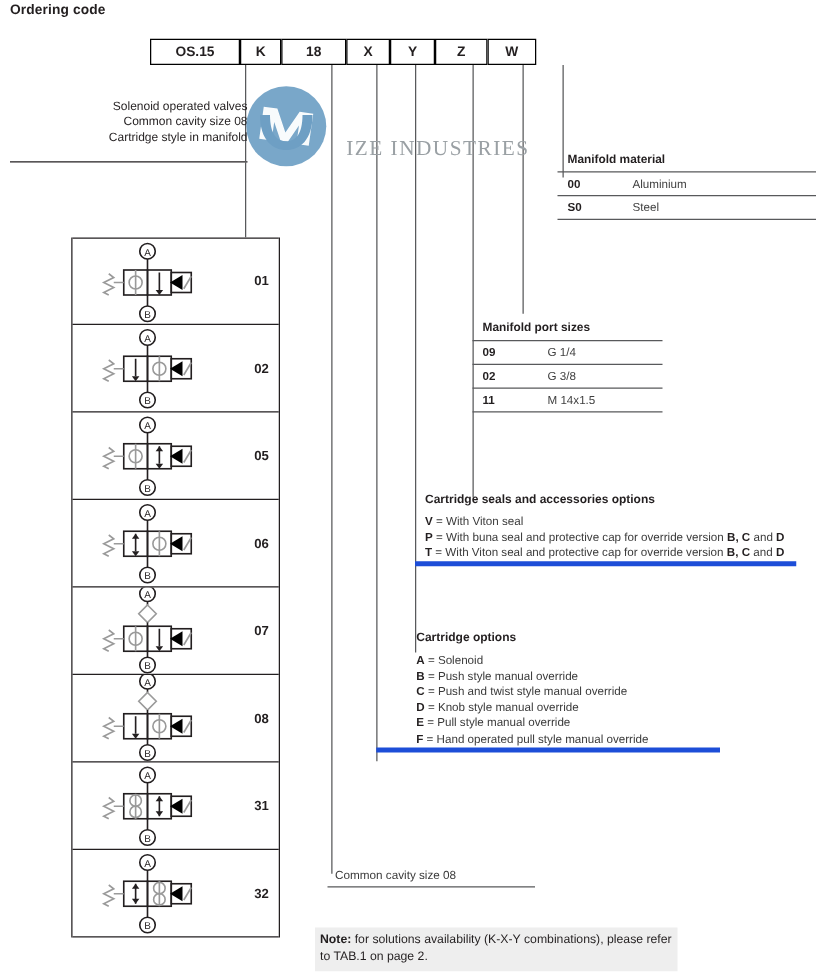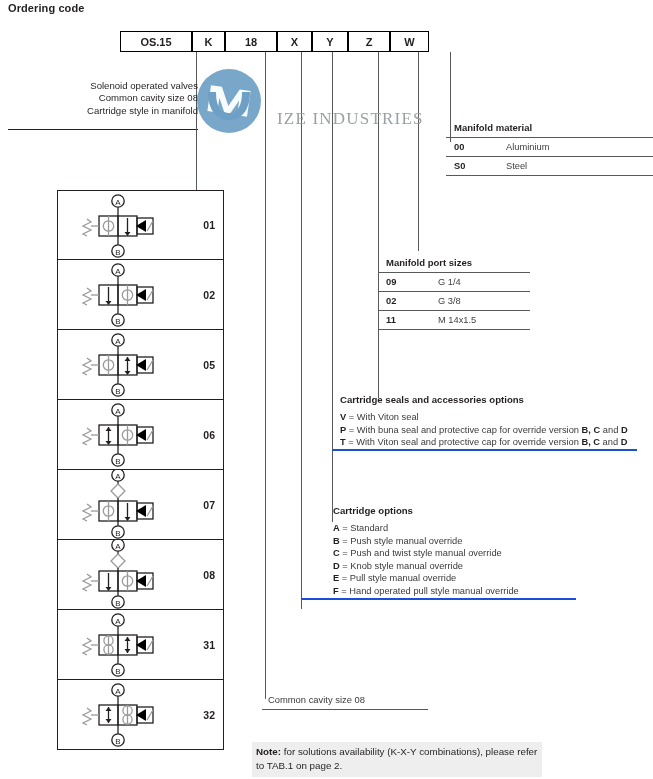--- a/index.html
+++ b/index.html
@@ -129,21 +129,21 @@
   .infoblock .bcode {
     font-weight: bold;
     width: 52px;
     flex: 0 0 52px;
   }
   .infoblock .bval { color: #3f3f3f; }
 
   .optblock {
     position: absolute;
     z-index: 6;
-    border-bottom: 2px solid #1d4ed8;
+    border-bottom: 4px solid #1d4ed8;
     padding-left: 8px;
   }
   .optblock .bhead {
     font-size: 9.6px;
     font-weight: bold;
     padding-bottom: 6px;
   }
   .optblock .oline {
     font-size: 9.3px;
     line-height: 12.6px;
@@ -291,21 +291,21 @@
     <b>P</b><span> = With buna seal and protective cap for override version </span><b>B, C</b><span> and </span><b>D</b>
   </div>
   <div class="oline">
     <b>T</b><span> = With Viton seal and protective cap for override version </span><b>B, C</b><span> and </span><b>D</b>
   </div>
 </div>
 
 <div class="optblock" style="left:301px; top:505px; width:275px;padding-left:32px;">
   <div class="bhead">Cartridge options</div>
   <div class="oline">
-    <b>A</b><span> = Standard</span>
+    <b>A</b><span> = Solenoid</span>
   </div>
   <div class="oline">
     <b>B</b><span> = Push style manual override</span>
   </div>
   <div class="oline">
     <b>C</b><span> = Push and twist style manual override</span>
   </div>
   <div class="oline">
     <b>D</b><span> = Knob style manual override</span>
   </div>

